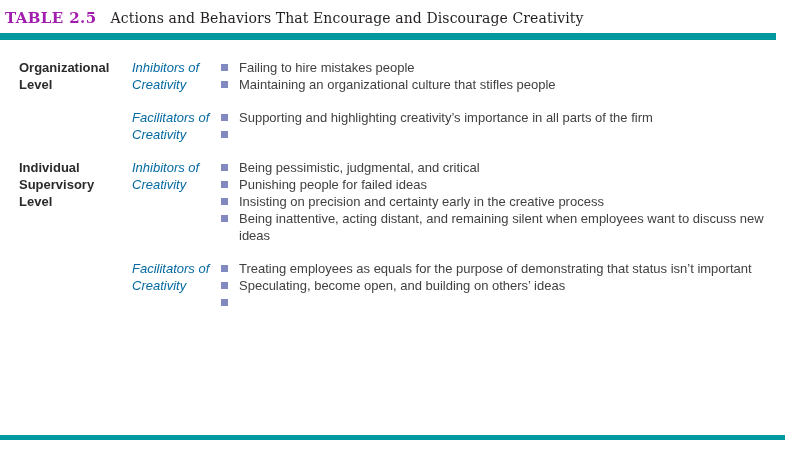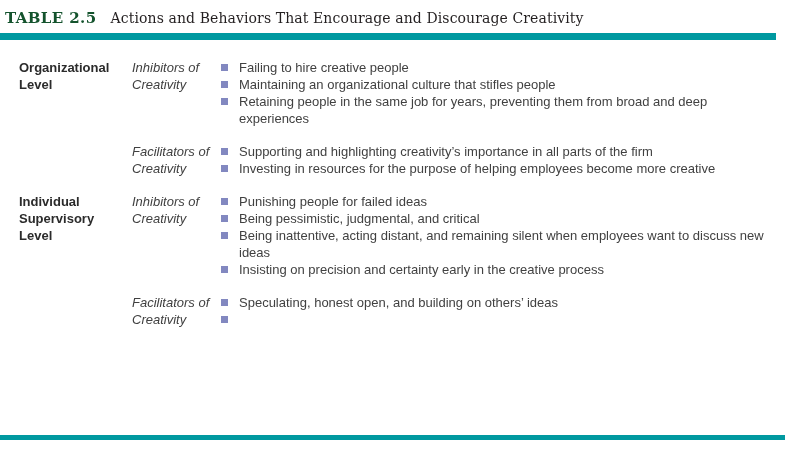--- a/index.html
+++ b/index.html
@@ -14,21 +14,21 @@
   .header {
     position: absolute;
     top: 9px;
     left: 5px;
     white-space: nowrap;
   }
   .table-num {
     font-family: "DejaVu Serif", serif;
     font-weight: bold;
     font-size: 15px;
-    color: #14532d;
+    color: #a21caf;
     letter-spacing: 0.4px;
   }
   .table-title {
     font-family: "DejaVu Serif", serif;
     font-weight: normal;
     font-size: 14px;
     color: #231f20;
     margin-left: 14px;
     letter-spacing: 0.1px;
   }
@@ -48,21 +48,21 @@
   }
   .level {
     font-weight: bold;
     color: #2b2b2b;
     font-size: 13px;
     line-height: 17px;
     padding-right: 12px;
   }
   .role {
     font-style: italic;
-    color: #404040;
+    color: #0369a1;
     font-size: 13px;
     line-height: 17px;
     padding-right: 10px;
   }
   ul.items {
     list-style: none;
     margin: 0;
     padding: 0;
     max-width: 558px;
   }
@@ -92,52 +92,51 @@
   </div>
 
   <div class="rule rule-top"></div>
 
   <div class="content">
 
     <div class="section">
       <div class="level">Organizational Level</div>
       <div class="role">Inhibitors of Creativity</div>
       <ul class="items">
-        <li class="item"><span class="bullet-sq"></span><span>Failing to hire creative people</span></li>
+        <li class="item"><span class="bullet-sq"></span><span>Failing to hire mistakes people</span></li>
         <li class="item"><span class="bullet-sq"></span><span>Maintaining an organizational culture that stifles people</span></li>
-        <li class="item"><span class="bullet-sq"></span><span>Retaining people in the same job for years, preventing them from broad and deep experiences</span></li>
       </ul>
     </div>
 
     <div class="section">
       <div class="level"></div>
       <div class="role">Facilitators of Creativity</div>
       <ul class="items">
         <li class="item"><span class="bullet-sq"></span><span>Supporting and highlighting creativity’s importance in all parts of the firm</span></li>
         <li class="item"><span class="bullet-sq"></span></li>
-        <li class="item"><span class="bullet-sq"></span><span>Investing in resources for the purpose of helping employees become more creative</span></li>
       </ul>
     </div>
 
     <div class="section">
       <div class="level">Individual Supervisory Level</div>
       <div class="role">Inhibitors of Creativity</div>
       <ul class="items">
+        <li class="item"><span class="bullet-sq"></span><span>Being pessimistic, judgmental, and critical</span></li>
         <li class="item"><span class="bullet-sq"></span><span>Punishing people for failed ideas</span></li>
-        <li class="item"><span class="bullet-sq"></span><span>Being pessimistic, judgmental, and critical</span></li>
+        <li class="item"><span class="bullet-sq"></span><span>Insisting on precision and certainty early in the creative process</span></li>
         <li class="item"><span class="bullet-sq"></span><span>Being inattentive, acting distant, and remaining silent when employees want to discuss new ideas</span></li>
-        <li class="item"><span class="bullet-sq"></span><span>Insisting on precision and certainty early in the creative process</span></li>
       </ul>
     </div>
 
     <div class="section">
       <div class="level"></div>
       <div class="role">Facilitators of Creativity</div>
       <ul class="items">
-        <li class="item"><span class="bullet-sq"></span><span>Speculating, honest open, and building on others’ ideas</span></li>
+        <li class="item"><span class="bullet-sq"></span><span>Treating employees as equals for the purpose of demonstrating that status isn’t important</span></li>
+        <li class="item"><span class="bullet-sq"></span><span>Speculating, become open, and building on others’ ideas</span></li>
         <li class="item"><span class="bullet-sq"></span></li>
       </ul>
     </div>
 
   </div>
 
   <div class="rule rule-bottom"></div>
 
 </div>
 

